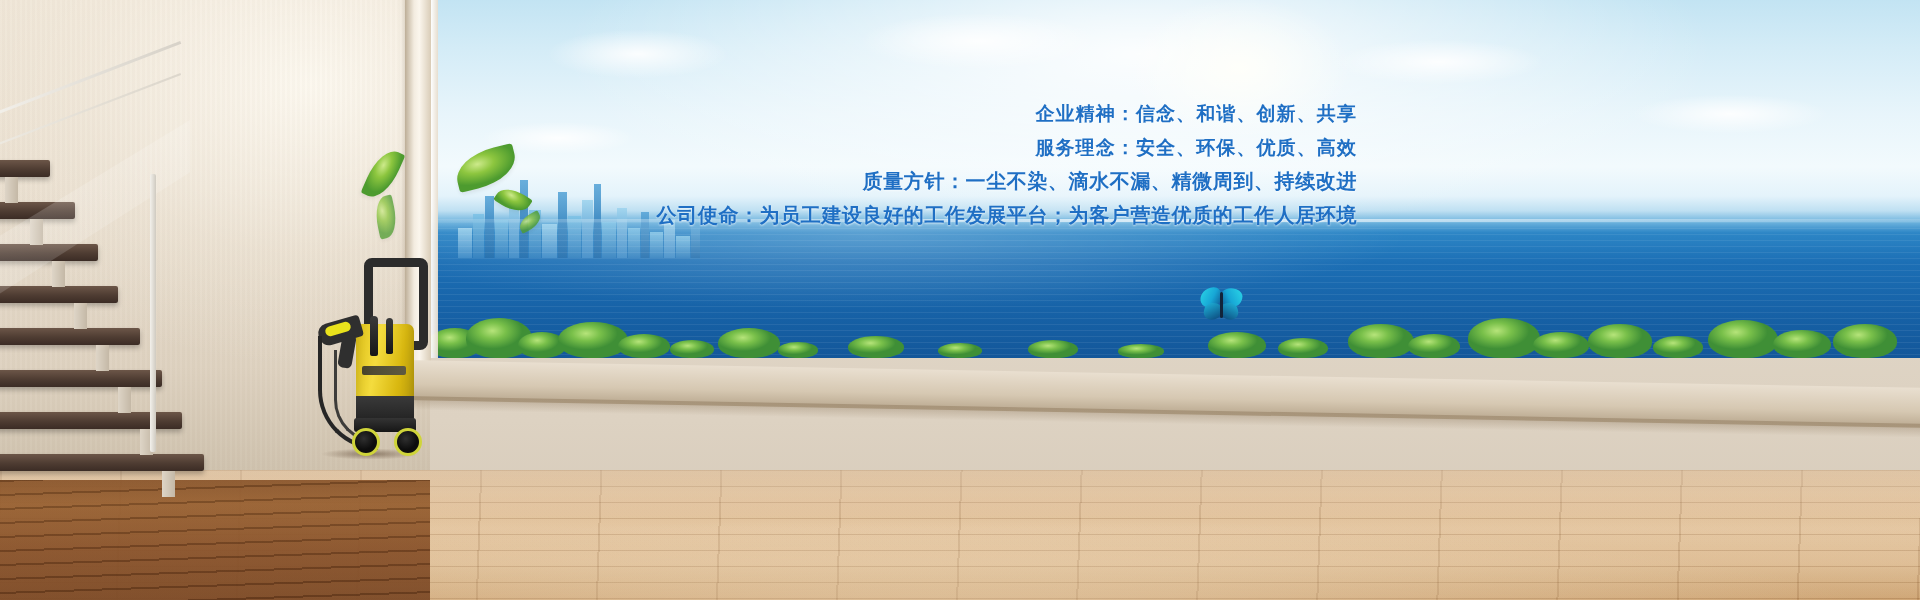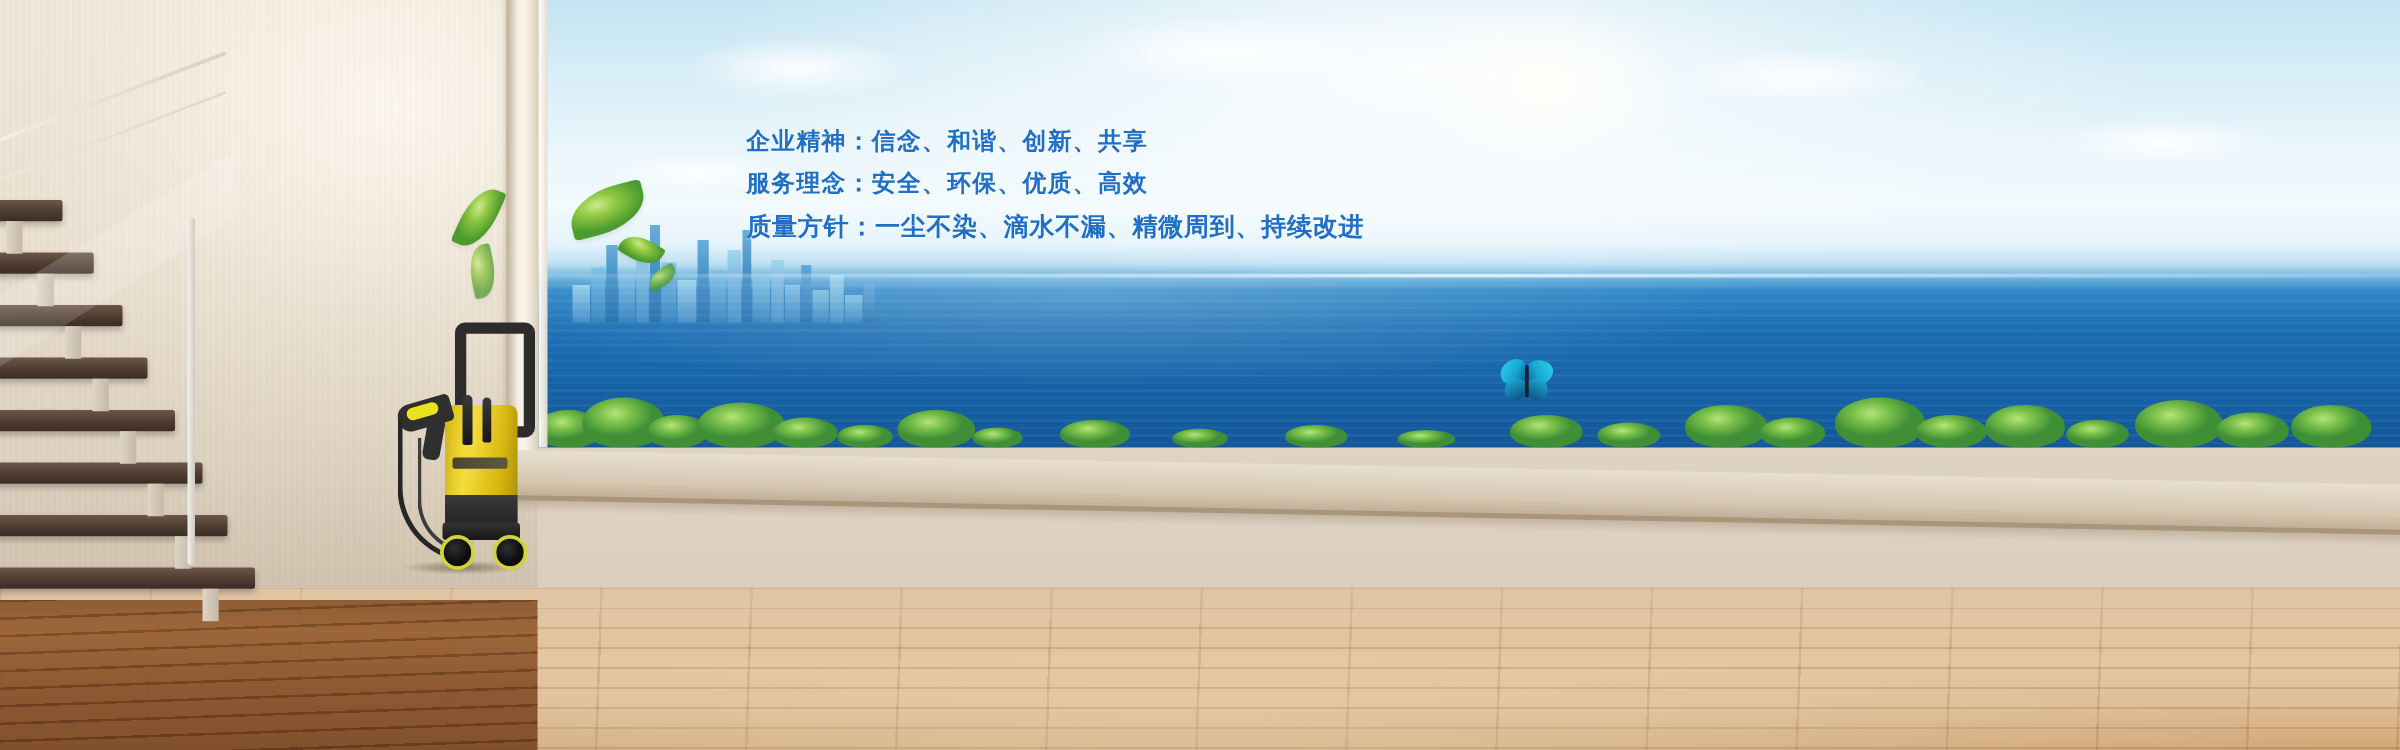--- a/index.html
+++ b/index.html
@@ -294,20 +294,21 @@
   }
   .phil-line{
     color:#1f6fc4;
     font-size:19px;
     font-weight:700;
     line-height:34px;
     letter-spacing:1.1px;
     white-space:nowrap;
     text-shadow:0 1px 2px rgba(255,255,255,.65);
     font-family:"DejaVu Sans","Liberation Sans",sans-serif;
+    text-align:right;
   }
   .phil-line.long{font-size:20px;letter-spacing:.6px;}
 </style>
 </head>
 <body>
 
 <div id="stage">
 
   <div class="wall"></div>
   <div class="wall-sheen"></div>
@@ -443,15 +444,16 @@
     <div class="bf-wing bf-ur"></div>
     <div class="bf-wing bf-ll"></div>
     <div class="bf-wing bf-lr"></div>
     <div class="bf-body"></div>
   </div>
 
   <div class="philosophy">
     <div class="phil-line">企业精神：信念、和谐、创新、共享</div>
     <div class="phil-line">服务理念：安全、环保、优质、高效</div>
     <div class="phil-line long">质量方针：一尘不染、滴水不漏、精微周到、持续改进</div>
+    <div class="phil-line long">公司使命：为员工建设良好的工作发展平台；为客户营造优质的工作人居环境</div>
   </div>
 
 </div>
 
 </body></html>

